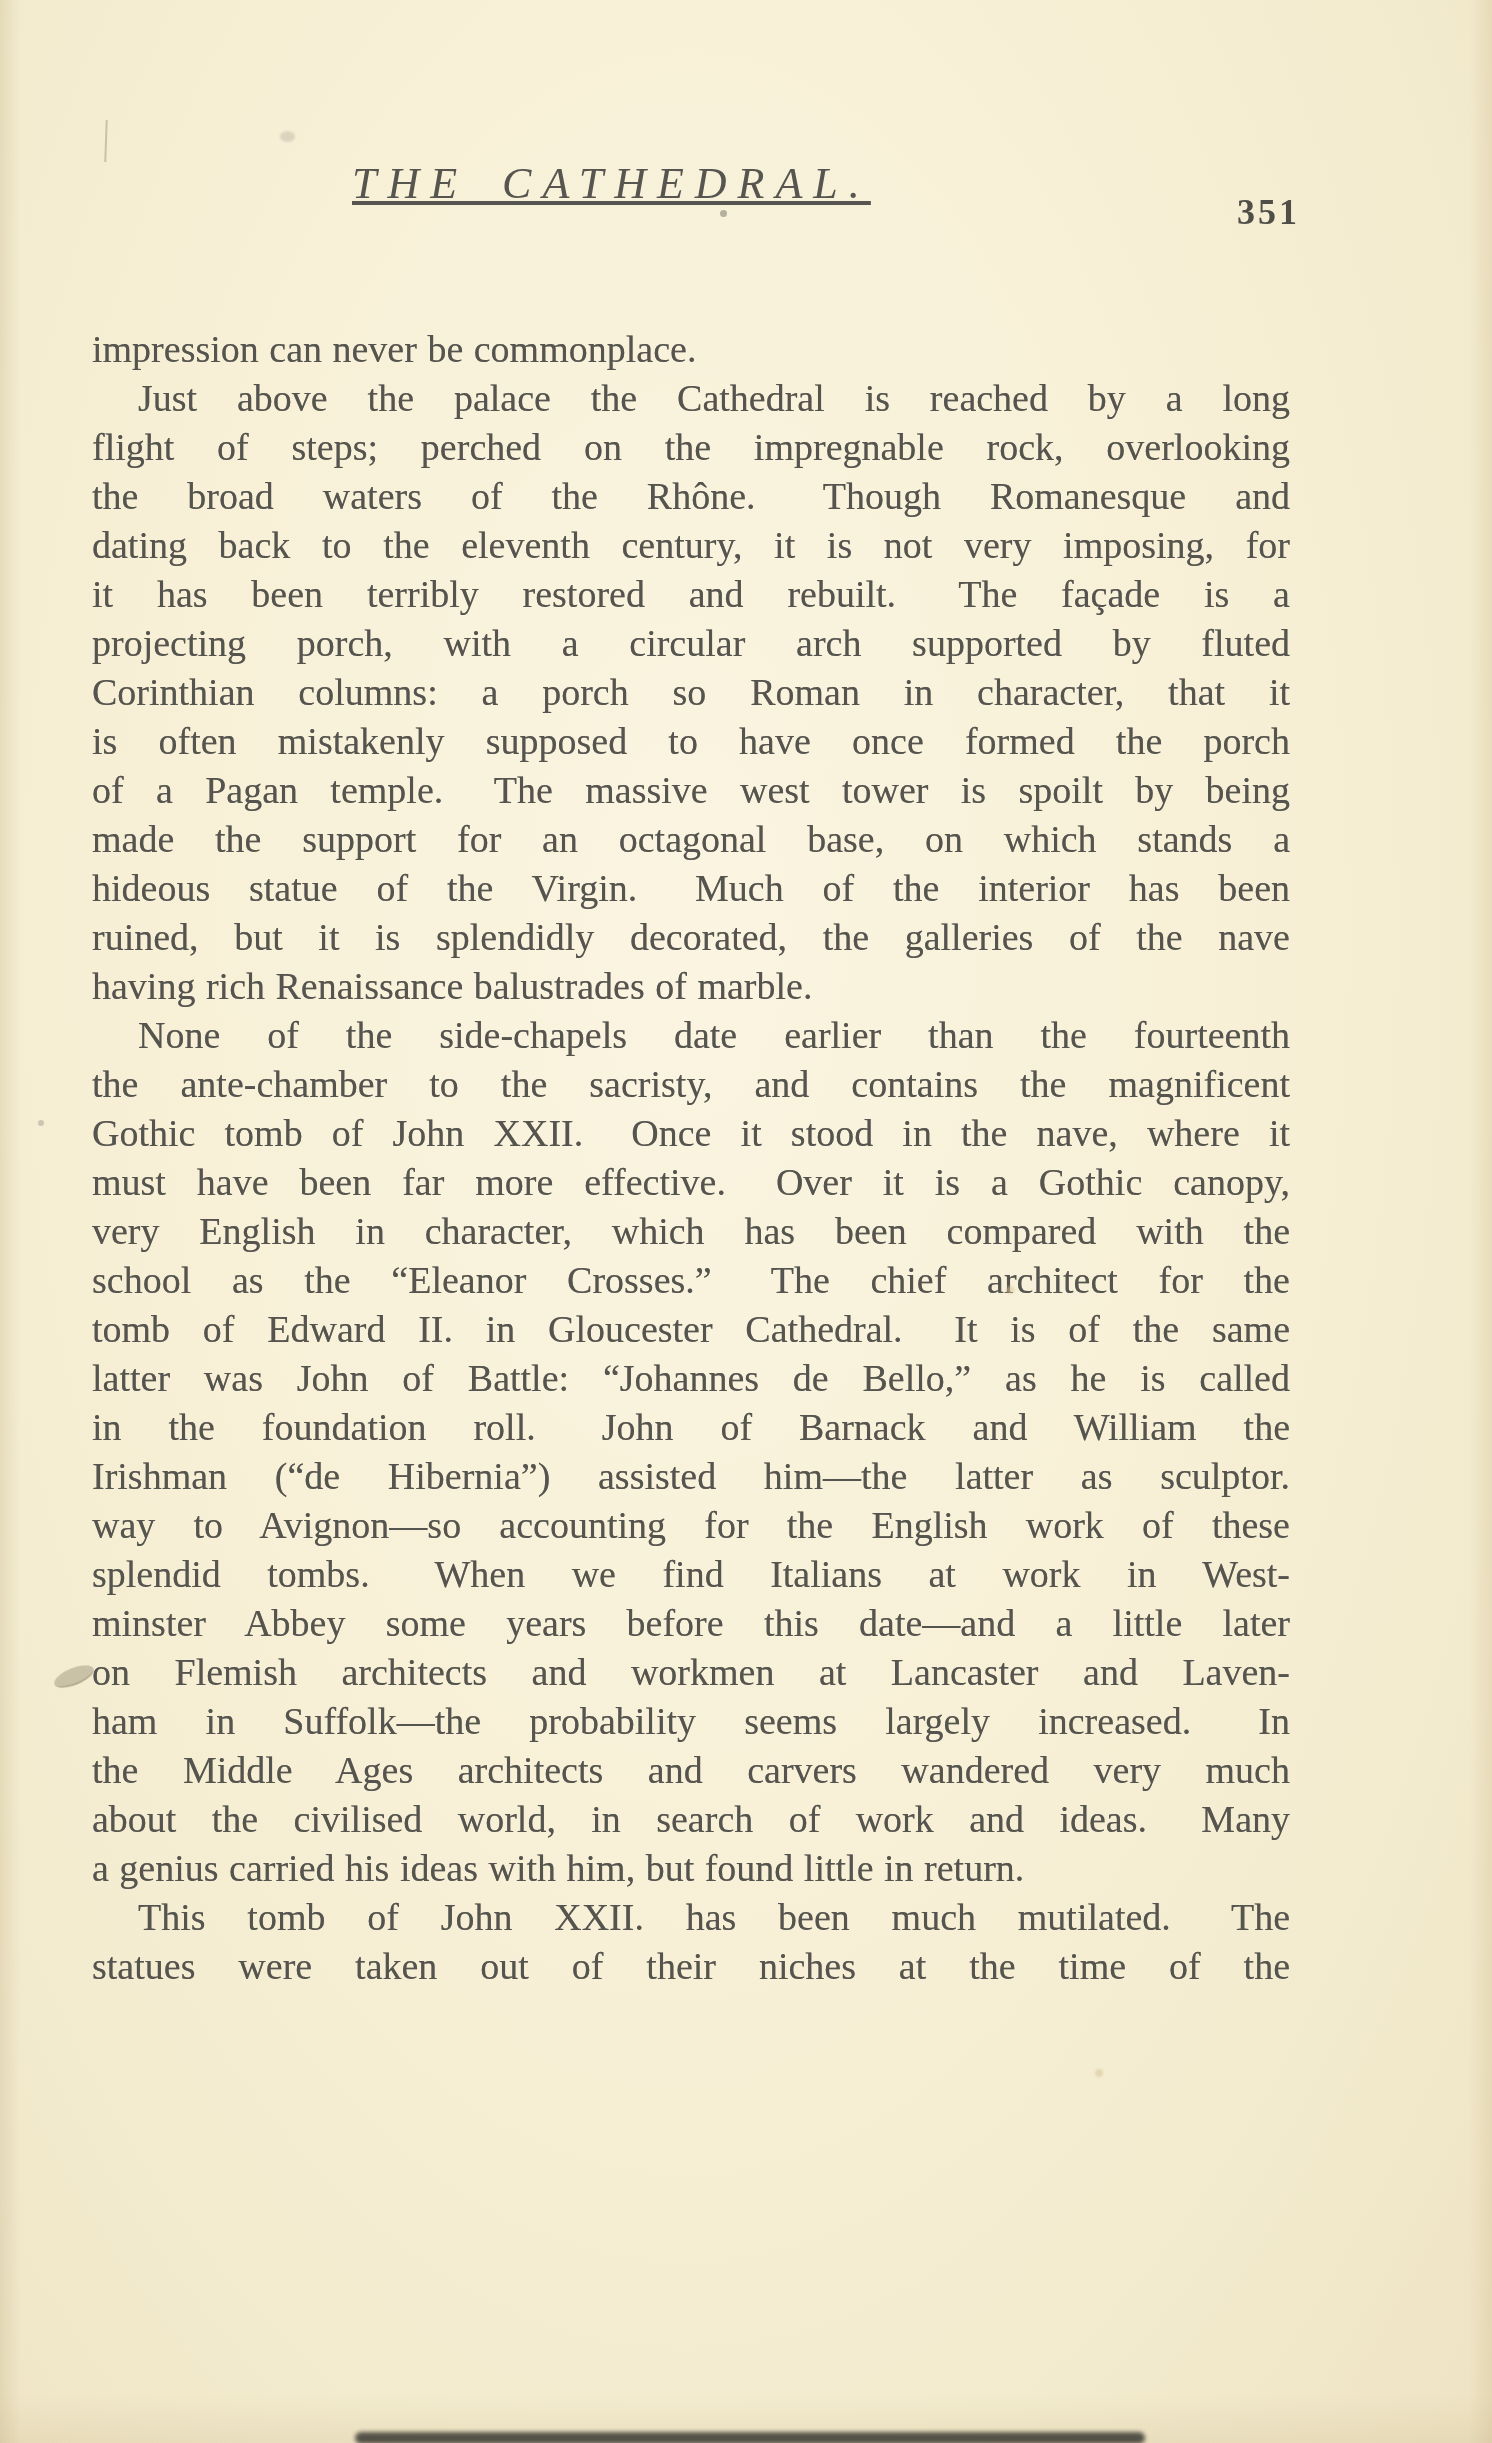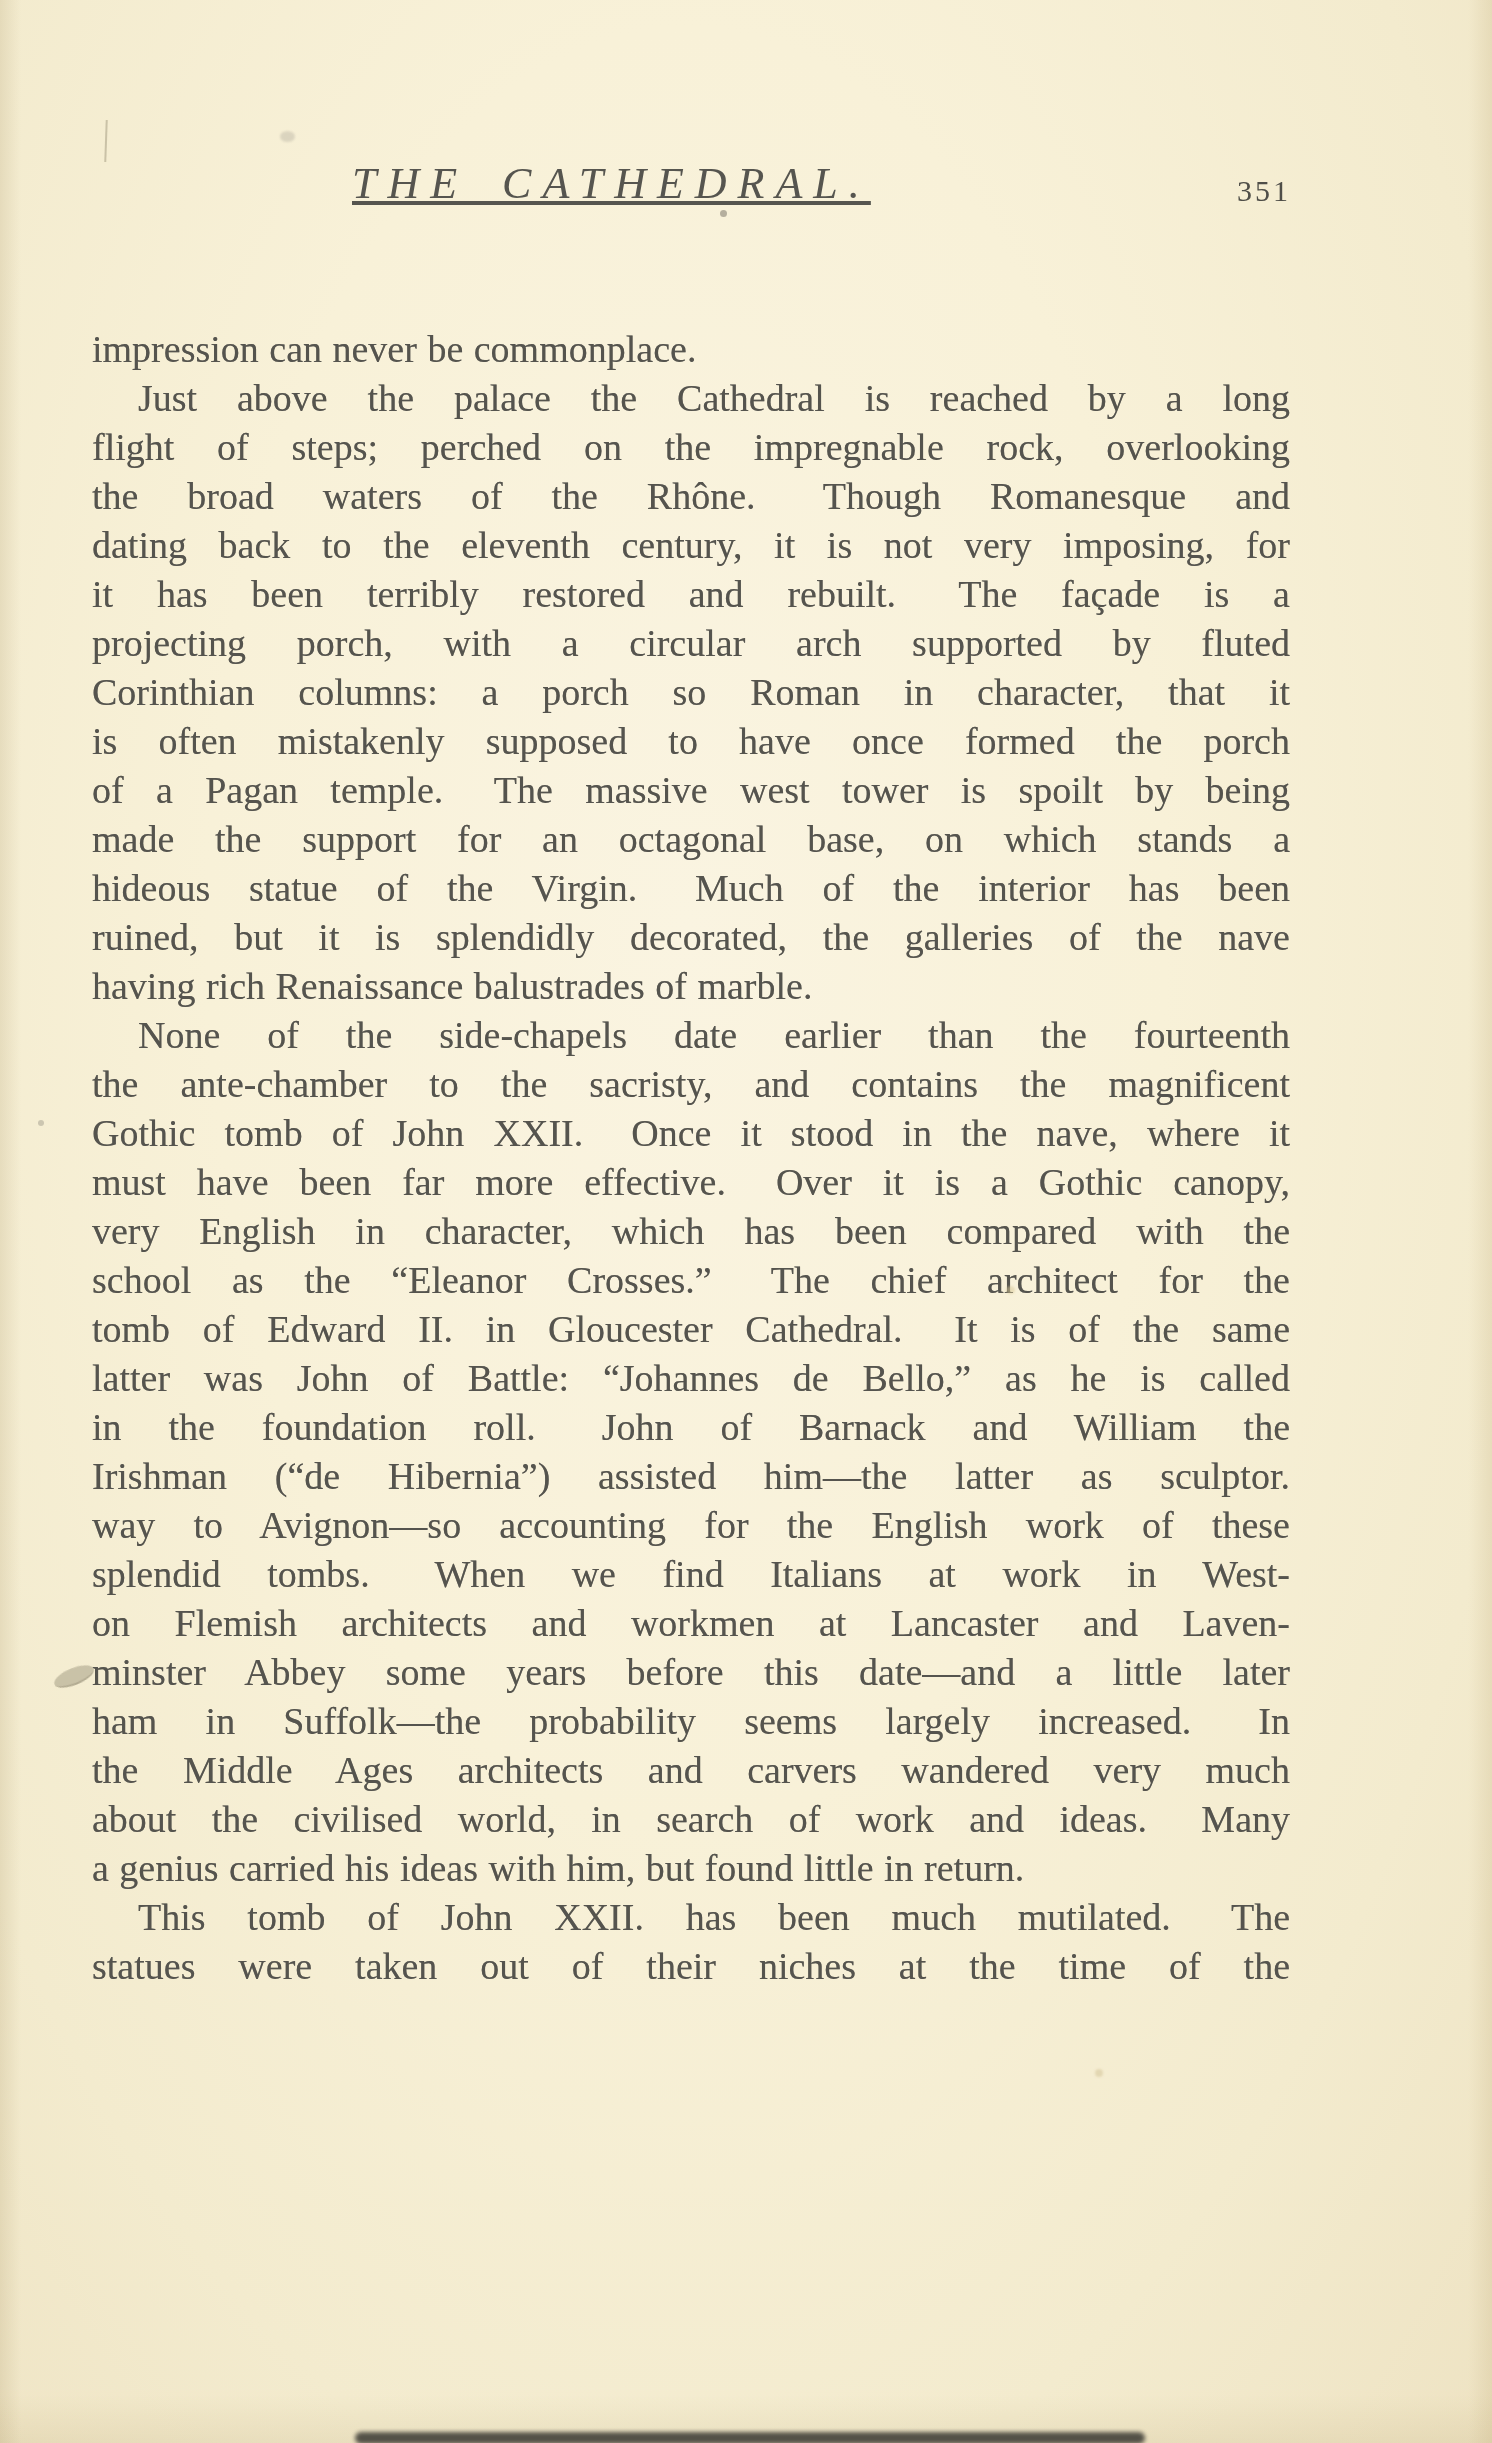--- a/index.html
+++ b/index.html
@@ -27,24 +27,25 @@
     font-style: italic;
     letter-spacing: 11px;
     word-spacing: 12px;
     color: #56554f;
     white-space: nowrap;
     text-decoration: underline;
   }
   .page-number {
     position: absolute;
     left: 1237px;
-    top: 174px;
-    font-size: 30px;
+    top: 191px;
+    font-size: 36px;
     letter-spacing: 3px;
     color: #4f4e48;
+    font-weight: bold;
   }
 
   
   .body-text {
     position: absolute;
     left: 92px;
     top: 325px;
     width: 1198px;
   }
   .line {
@@ -134,22 +135,22 @@
       <div class="line">Gothic tomb of John XXII.  Once it stood in the nave, where it</div>
       <div class="line">must have been far more effective.  Over it is a Gothic canopy,</div>
       <div class="line">very English in character, which has been compared with the</div>
       <div class="line">school as the “Eleanor Crosses.”  The chief architect for the</div>
       <div class="line">tomb of Edward II. in Gloucester Cathedral.  It is of the same</div>
       <div class="line">latter was John of Battle: “Johannes de Bello,” as he is called</div>
       <div class="line">in the foundation roll.  John of Barnack and William the</div>
       <div class="line">Irishman (“de Hibernia”) assisted him—the latter as sculptor.</div>
       <div class="line">way to Avignon—so accounting for the English work of these</div>
       <div class="line">splendid tombs.  When we find Italians at work in West-</div>
+      <div class="line">minster Abbey some years before this date—and a little later</div>
       <div class="line">on Flemish architects and workmen at Lancaster and Laven-</div>
-      <div class="line">minster Abbey some years before this date—and a little later</div>
       <div class="line">ham in Suffolk—the probability seems largely increased.  In</div>
       <div class="line">the Middle Ages architects and carvers wandered very much</div>
       <div class="line">about the civilised world, in search of work and ideas.  Many</div>
       <div class="line last">a genius carried his ideas with him, but found little in return.</div>
       <div class="line indent">This tomb of John XXII. has been much mutilated.  The</div>
       <div class="line">statues were taken out of their niches at the time of the</div>
     </div>
 
   <div class="smudge"></div>
   <div class="scratch-mark"></div>

